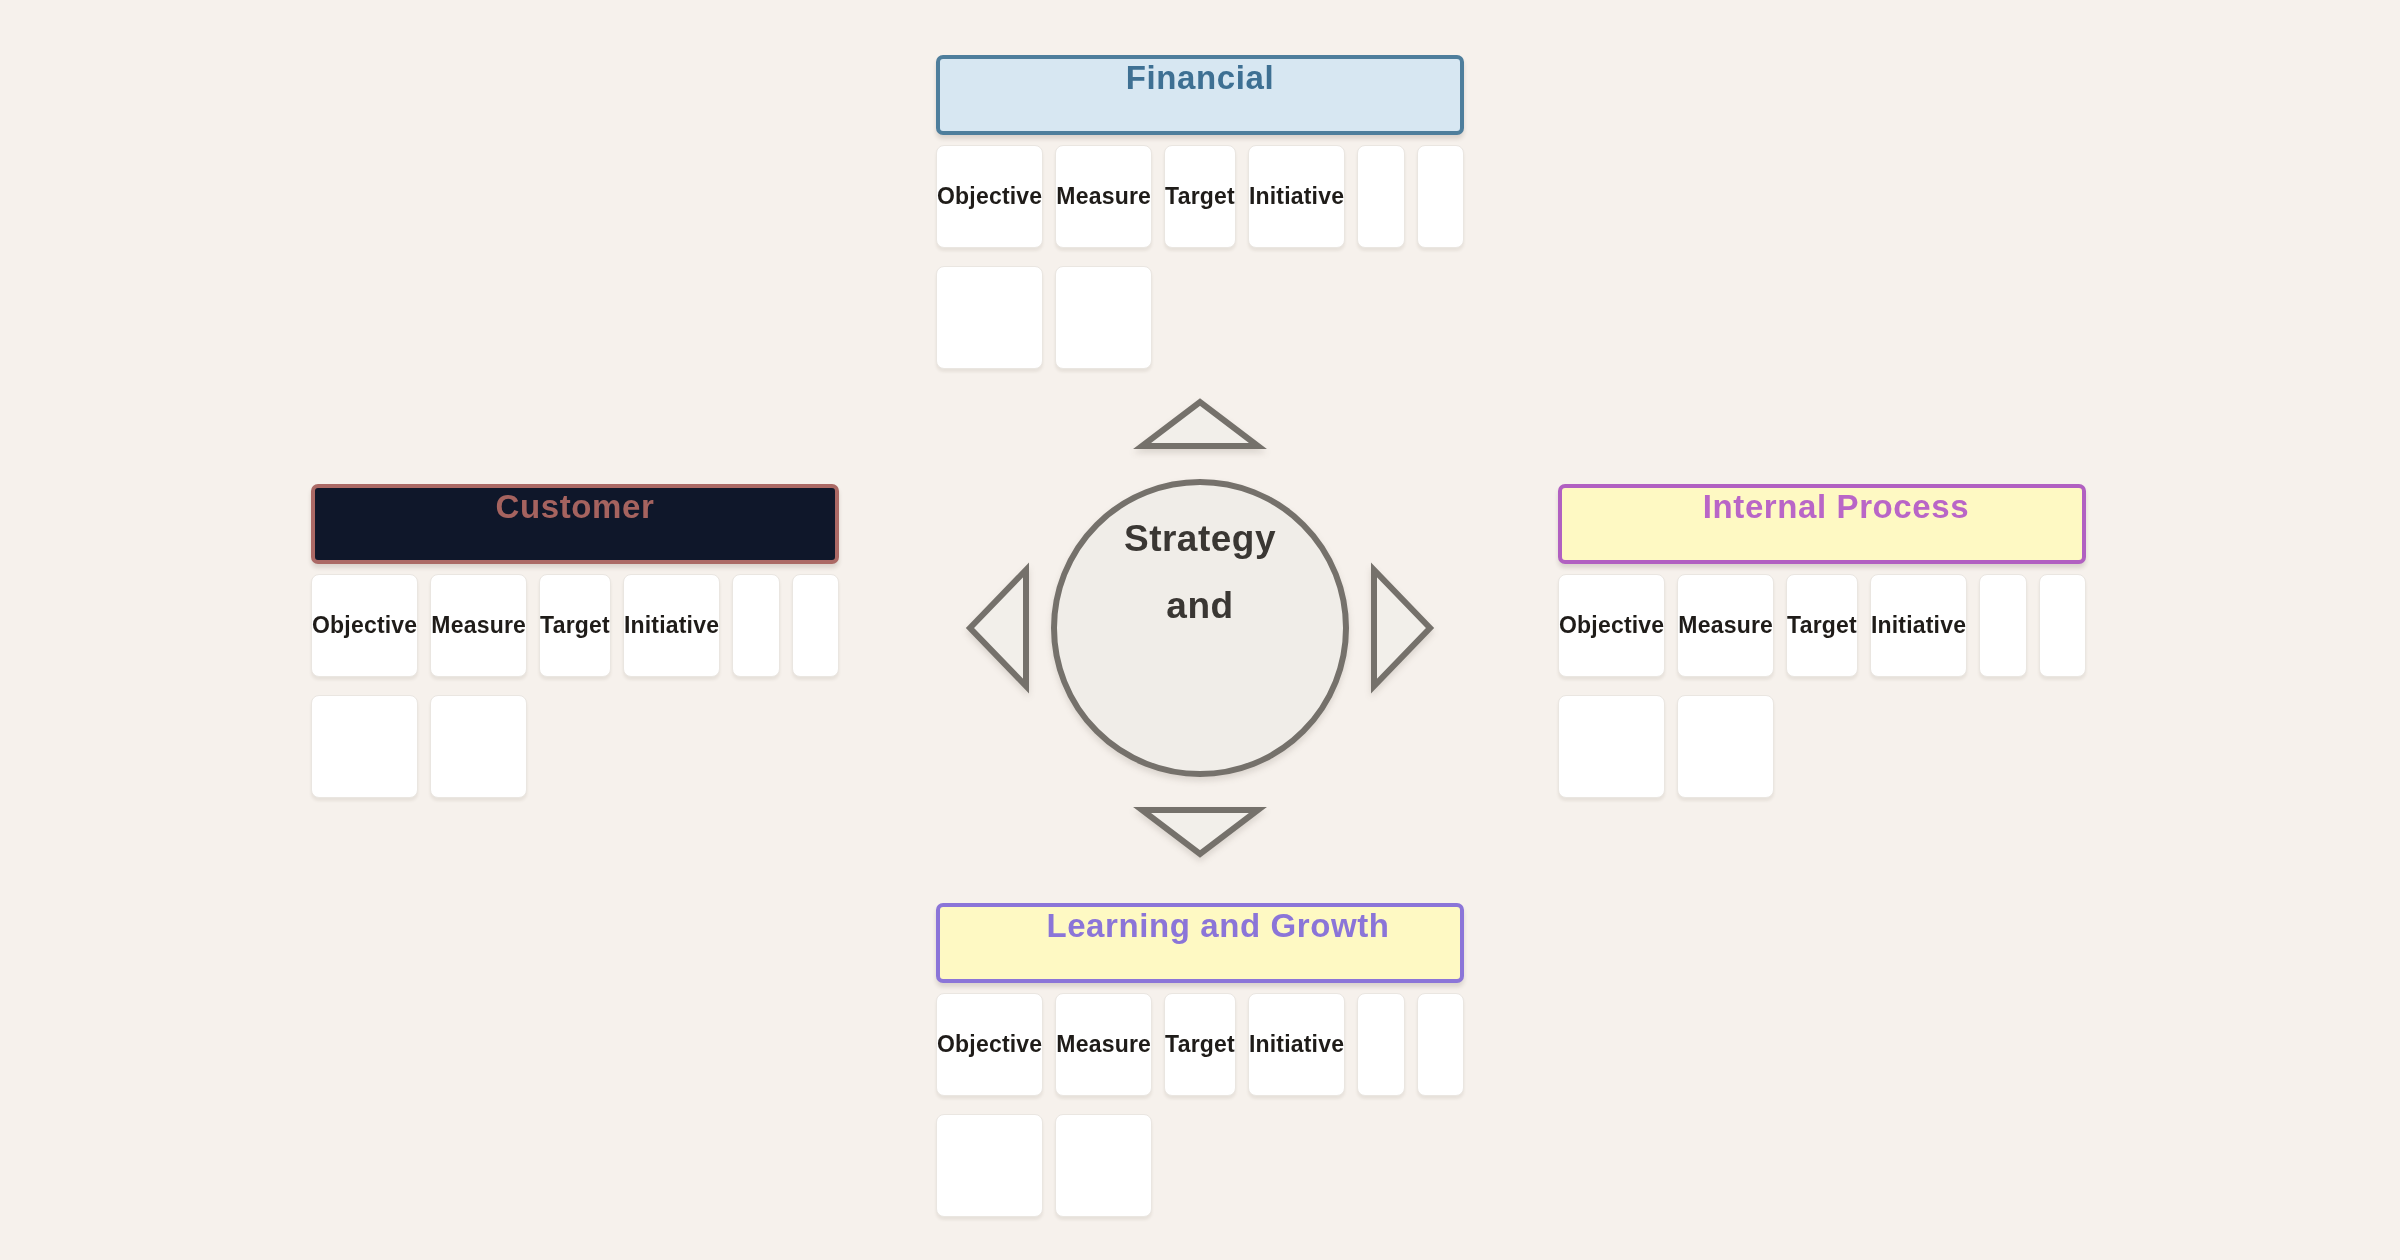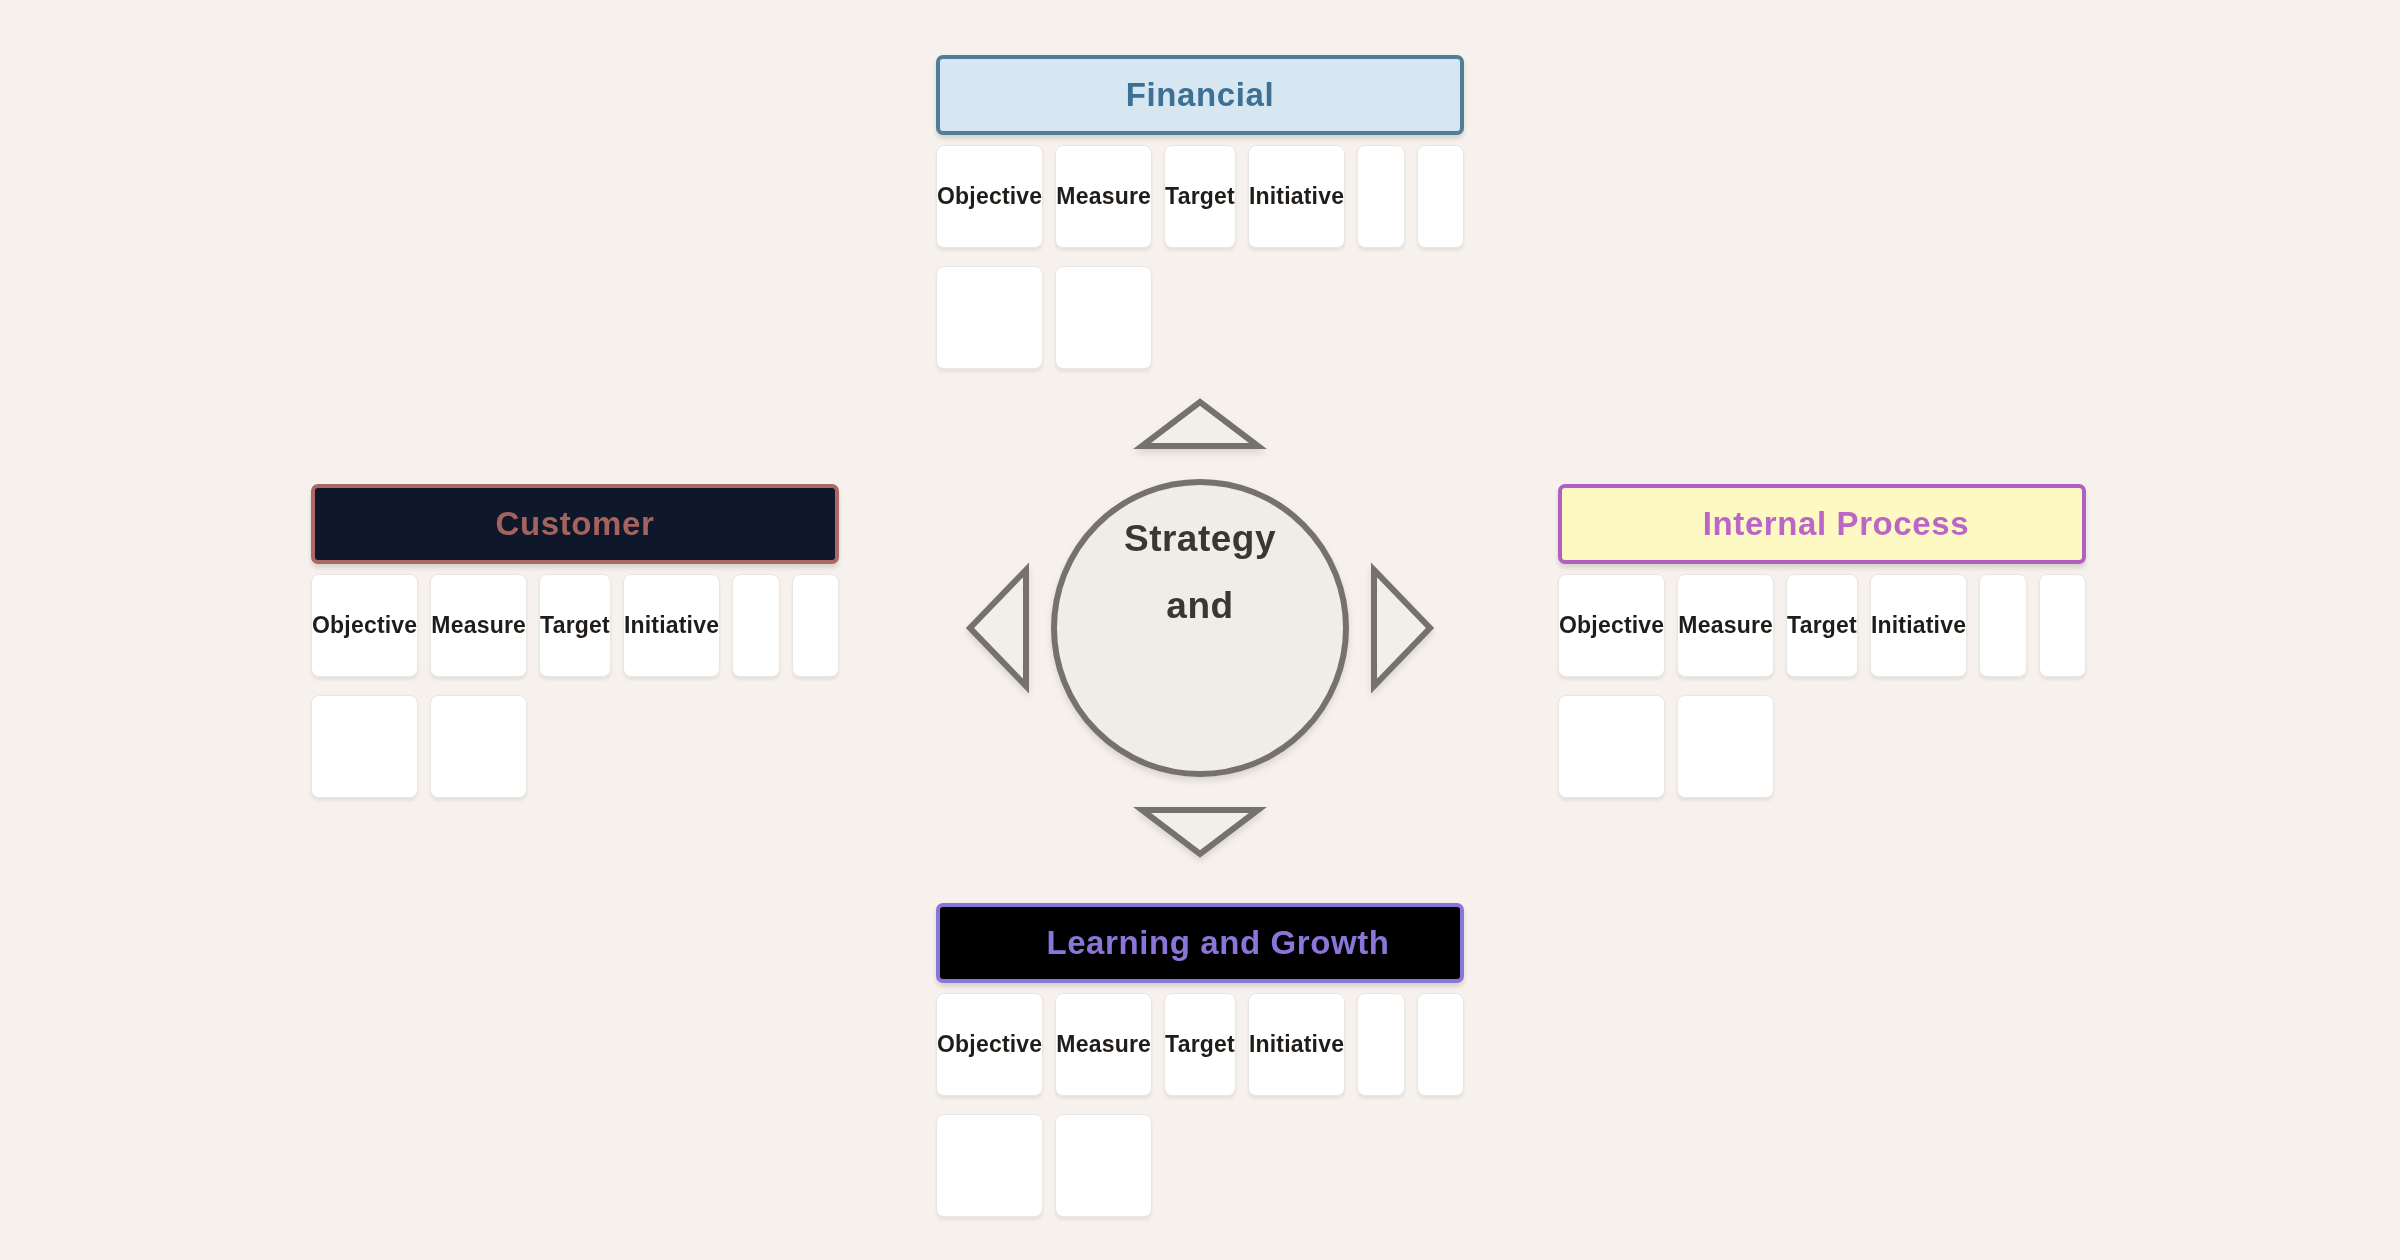--- a/index.html
+++ b/index.html
@@ -17,29 +17,29 @@
   .p-financial { left: 936px; top: 55px; }
   .p-customer  { left: 311px; top: 484px; }
   .p-internal  { left: 1558px; top: 484px; }
   .p-learning  { left: 936px; top: 903px; }
 
   .p-header {
     box-sizing: border-box;
     height: 80px;
     border-radius: 7px;
     border: 4px solid;
-    display: flex; align-items: center; justify-content: center;
+    display: flex; justify-content: center;
     font-size: 33px; font-weight: bold; letter-spacing: 0.6px;
     margin-bottom: 10px;
     box-shadow: 0 4px 4px rgba(60, 45, 30, 0.14);
   }
   .p-financial .p-header { background: #d7e7f2; border-color: #4e7e9c; color: #3e7093; }
   .p-customer  .p-header { background: #0f172a; border-color: #ab6965; color: #a5635f; }
   .p-internal  .p-header { background: #fef9c3; border-color: #b160c1; color: #b966c7; padding-left: 28px; }
-  .p-learning  .p-header { background: #000000; border-color: #8b75d8; color: #8b75d8; padding-left: 36px; }
+  .p-learning  .p-header { background: #fef9c3; border-color: #8b75d8; color: #8b75d8; padding-left: 36px; }
 
   .p-grid {
     display: grid;
     grid-template-columns: repeat(6, 1fr);
     gap: 18px 12px;
   }
   .cell {
     box-sizing: border-box;
     height: 103px;
     background: #ffffff;

